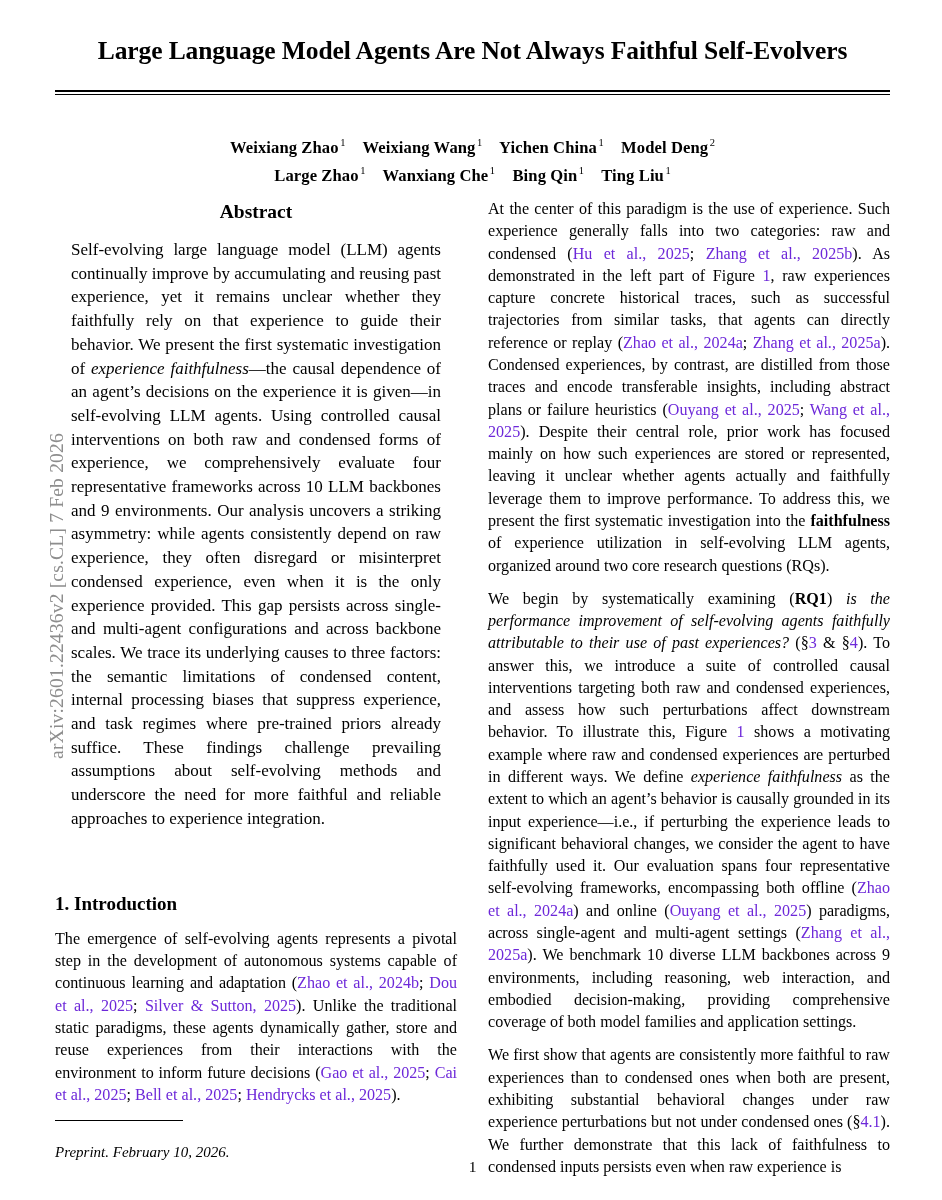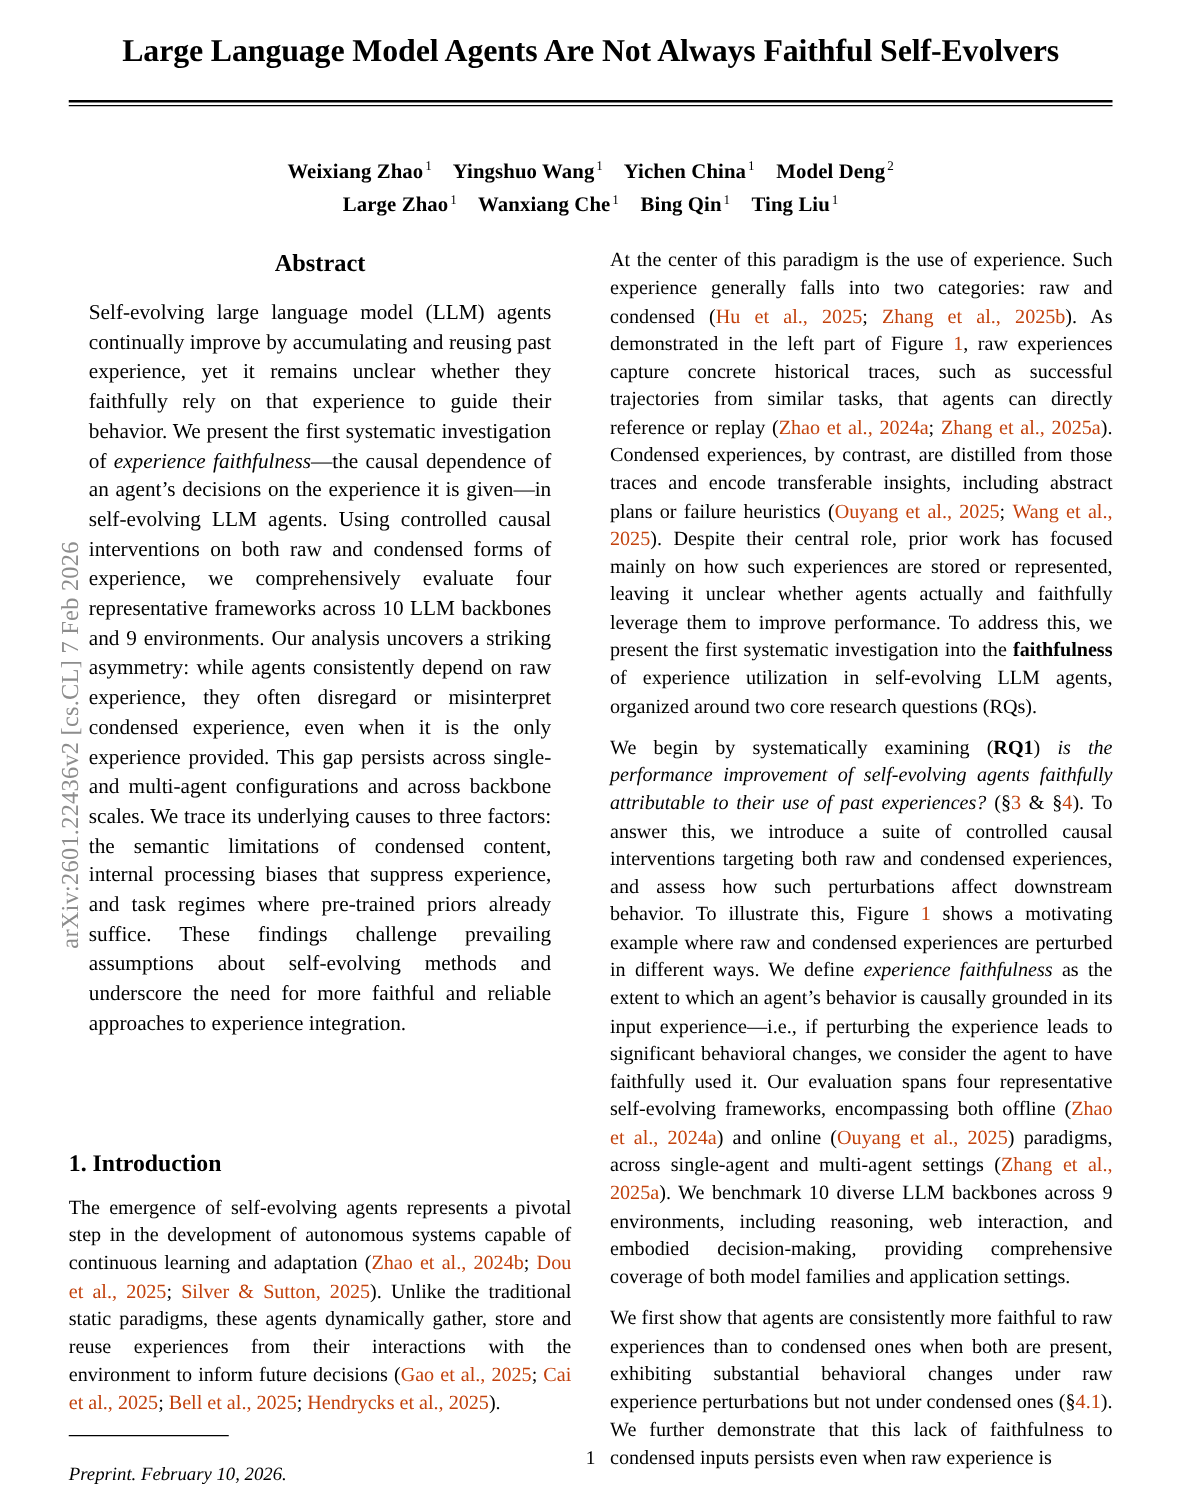--- a/index.html
+++ b/index.html
@@ -41,21 +41,21 @@
     height: 1200px;
   }
 
   
   .title {
     text-align: center;
     font-size: 25.5px;
     font-weight: bold;
     letter-spacing: -0.1px;
     margin: 0;
-    padding-top: 25px;
+    padding-top: 35px;
     line-height: 1.25;
   }
   .rule-top {
     border-top: 2.2px solid #000;
     margin-top: 23px;
   }
   .rule-bottom {
     border-top: 1.1px solid #000;
     margin-top: 2.6px;
   }
@@ -110,26 +110,26 @@
   }
   .abstract-body p { margin: 0; }
 
   
   .sec-head {
     font-size: 19px;
     font-weight: bold;
     margin: 0 0 11px 0;
     text-align: left;
   }
-  .intro-block { margin-top: 88px; }
+  .intro-block { margin-top: 60px; }
 
   p.para { margin: 0 0 11px 0; }
   p.para.tight { margin-bottom: 0; }
 
-  .cite { color: #c2410c; font-family: Liberation Serif, serif; }
+  .cite { color: #6d28d9; }
   .ital { font-style: italic; }
   .bold { font-weight: bold; }
 
   
   .fn-rule {
     width: 128px;
     border-top: 1.1px solid #000;
     margin: 14px 0 7px 0;
   }
   .footnote {
@@ -165,21 +165,21 @@
 
 <div class="page">
 
   <h1 class="title">Large Language Model Agents Are Not Always Faithful Self-Evolvers</h1>
   <div class="rule-top"></div>
   <div class="rule-bottom"></div>
 
   <div class="authors">
     <div>
       <span>Weixiang Zhao</span><sup>1</sup><span class="author-gap"></span>
-      <span>Yingshuo Wang</span><sup>1</sup><span class="author-gap"></span>
+      <span>Weixiang Wang</span><sup>1</sup><span class="author-gap"></span>
       <span>Yichen China</span><sup>1</sup><span class="author-gap"></span>
       <span>Model Deng</span><sup>2</sup>
     </div>
     <div>
       <span>Large Zhao</span><sup>1</sup><span class="author-gap"></span>
       <span>Wanxiang Che</span><sup>1</sup><span class="author-gap"></span>
       <span>Bing Qin</span><sup>1</sup><span class="author-gap"></span>
       <span>Ting Liu</span><sup>1</sup>
     </div>
   </div>

